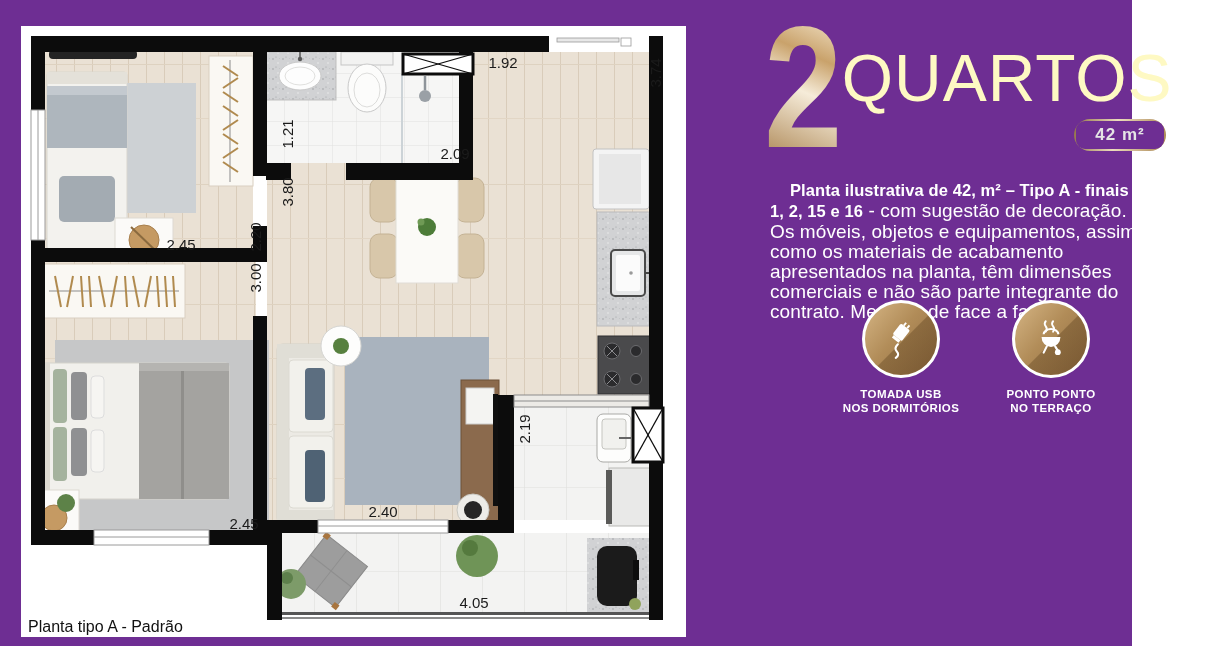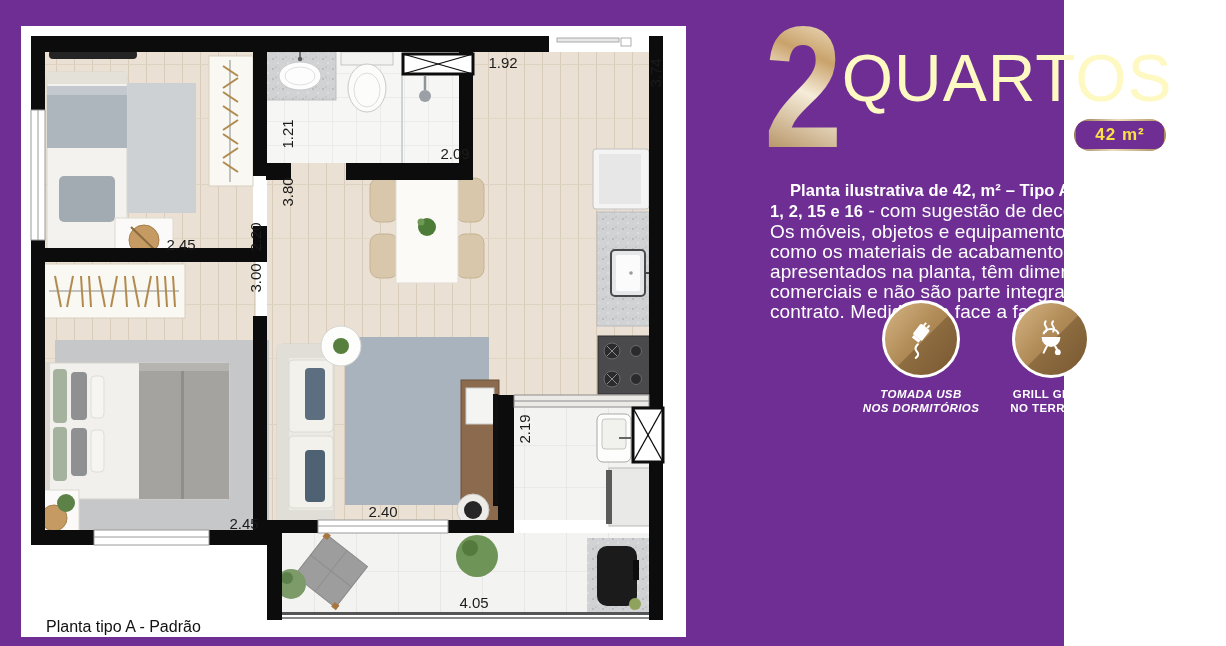--- a/index.html
+++ b/index.html
@@ -1,44 +1,44 @@
 <!DOCTYPE html>
 <html><head>
 <meta charset="utf-8">
 <style>
   html,body{margin:0;padding:0;}
   body{width:1226px;height:646px;overflow:hidden;font-family:"Liberation Sans",sans-serif;}
-  .stage{position:relative;width:1044px;height:646px;background:#6e2e93;padding-left:20px;}
+  .stage{position:relative;width:1132px;height:646px;background:#6e2e93;}
   
   .card{position:absolute;left:21px;top:26px;width:665px;height:611px;background:#ffffff;}
   .plan{position:absolute;left:0;top:0;}
   .plan text{font-family:"Liberation Sans",sans-serif;font-size:15px;fill:#1b1b1b;}
-  .caption{position:absolute;left:25px;bottom:1px;font-size:16px;color:#111;}
+  .caption{position:absolute;left:7px;bottom:1px;font-size:16px;color:#111;}
   
   .panel{position:absolute;left:686px;top:0;width:540px;height:646px;color:#fff;}
   .title{position:absolute;left:78px;top:14px;display:flex;align-items:flex-start;}
   .title .num{
     font-size:172px;line-height:0.86;font-weight:bold;display:inline-block;
     transform:scaleX(.82);transform-origin:left top;
     background:linear-gradient(200deg,#f2e3c8 4%,#c9a26b 30%,#f6ecd9 52%,#a9824f 100%);
     -webkit-background-clip:text;background-clip:text;color:transparent;}
   .title .word{
     font-size:66px;font-weight:100;letter-spacing:1px;color:#fef9c3;
     margin-left:-18px;margin-top:26px;}
   .badge-wrap{position:absolute;left:388px;top:119px;width:92px;height:32px;border-radius:17px;
     background:linear-gradient(100deg,#8f6f45,#ecdcbd 45%,#a98651);padding:0;}
   .badge-inner{position:absolute;inset:2px;border-radius:9px;background:#6e2e93;
     display:flex;align-items:center;justify-content:center;
-    font-weight:bold;font-size:17px;letter-spacing:1px;color:#fde047;}
+    font-weight:bold;font-size:17px;letter-spacing:1px;color:#e5e5e5;}
   .desc{position:absolute;left:84px;top:180px;width:372px;margin:0;line-height:19px;letter-spacing:.1px;}
   .desc b{font-size:16.5px;line-height:21px;margin-left:20px;}
   .desc span{font-size:19px;}
   .features{position:absolute;left:0;top:0;width:100%;height:100%;}
   .feature{position:absolute;top:300px;width:150px;text-align:center;}
-  .feature.f1{left:160px;font-style:italic;} .feature.f2{left:290px;}
+  .feature.f1{left:140px;} .feature.f2{left:290px;}
   .fcircle{position:relative;width:72px;height:72px;margin:0 auto;border-radius:50%;
     border:3px solid #fff;overflow:hidden;
     background:linear-gradient(130deg,#cfae7d 8%,#b18c58 45%,#8f6b42 100%);}
   .fcircle::after{content:"";position:absolute;inset:0;border-radius:50%;
     background:linear-gradient(135deg,transparent 52%,rgba(70,45,15,.30) 53%);}
   .fcircle svg{position:absolute;left:50%;top:50%;transform:translate(-50%,-50%);z-index:2;}
   .flabel{margin-top:9px;font-size:11.5px;font-weight:bold;line-height:14px;letter-spacing:.4px;color:#fff;}
 </style>
 </head>
 <body>
@@ -343,19 +343,19 @@
             <path d="M15 3 q-2 2.5 0 5 q2 2.5 0 5" stroke="#fff" stroke-width="1.8" fill="none" stroke-linecap="round"></path>
             <path d="M22 3 q-2 2.5 0 5 q2 2.5 0 5" stroke="#fff" stroke-width="1.8" fill="none" stroke-linecap="round"></path>
             <path d="M13 15.5 a7 5 0 0 1 14 0" fill="none" stroke="#fff" stroke-width="2"></path>
             <path d="M11 18 h18 a9 9.5 0 0 1 -18 0 z" fill="#fff"></path>
             <line x1="16" y1="27" x2="13" y2="33" stroke="#fff" stroke-width="2" stroke-linecap="round"></line>
             <line x1="24" y1="27" x2="27" y2="32" stroke="#fff" stroke-width="2" stroke-linecap="round"></line>
             <circle cx="26.5" cy="32.5" r="2.8" fill="#fff"></circle>
           </svg>
         </div>
         <div class="flabel">
-          <div>GRILL GRILL</div>
+          <div>PONTO PONTO</div>
           <div>NO TERRAÇO</div>
         </div>
       </div>
     </div>
   </div>
 </div>
 
 </body></html>

